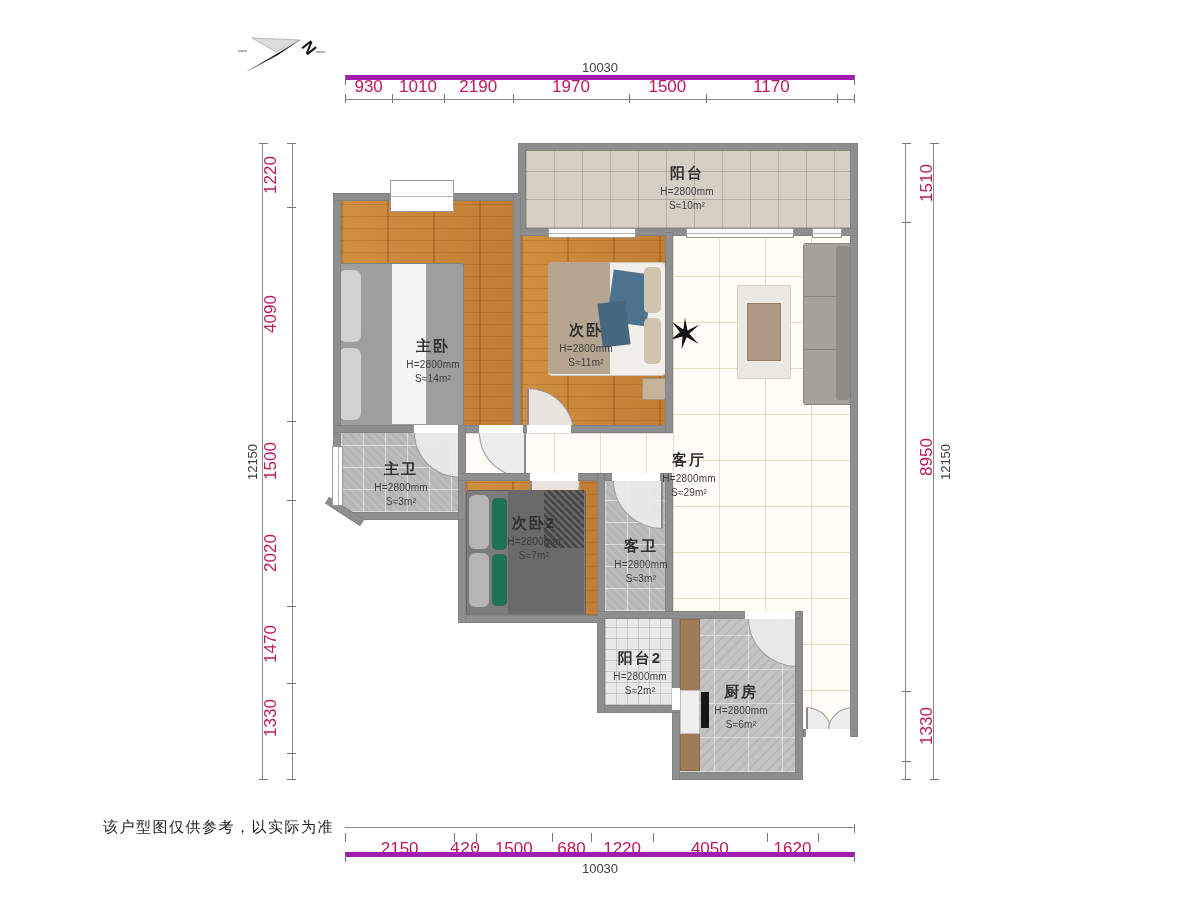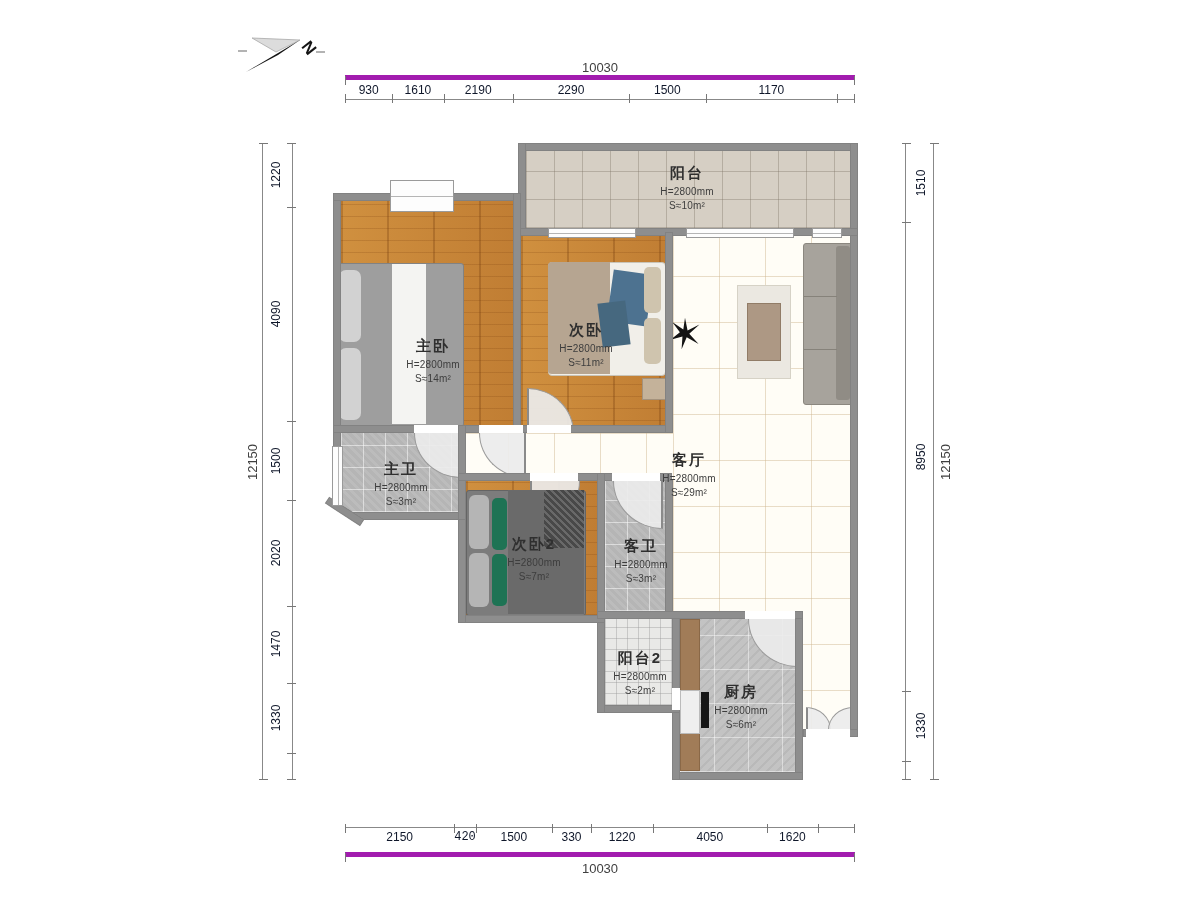--- a/index.html
+++ b/index.html
@@ -52,21 +52,21 @@
 
   
   .furn{position:absolute;z-index:22;}
 
   
   .room-label{position:absolute;z-index:40;transform:translate(-50%,-50%);text-align:center;white-space:nowrap;}
   .rname{font-size:15px;font-weight:600;color:#2f2f2f;letter-spacing:2px;margin-bottom:2px;}
   .rsub{font-size:10px;color:#3d3d3d;line-height:1.4;letter-spacing:.2px;}
 
   
-  .dim-strip{position:absolute;display:flex;z-index:10;color:#0f172a;font-size:12px;}
+  .dim-strip{position:absolute;display:flex;z-index:10;color:#be185d;font-size:17px;}
   .dim-seg{position:relative;flex-basis:0;min-width:0;min-height:0;}
   .dim-seg span{position:absolute;white-space:nowrap;}
   .dim-strip.top{flex-direction:row;height:18px;border-bottom:1px solid #888;}
   .dim-strip.top .dim-seg::before{content:'';position:absolute;left:0;bottom:-4px;width:1px;height:9px;background:#777;}
   .dim-strip.top::after{content:'';position:absolute;right:0;bottom:-4px;width:1px;height:9px;background:#777;}
   .dim-strip.top .dim-seg span{left:50%;bottom:2px;transform:translateX(-50%);}
   .dim-strip.bottom{flex-direction:row;height:18px;border-top:1px solid #888;}
   .dim-strip.bottom .dim-seg::before{content:'';position:absolute;left:0;top:-4px;width:1px;height:9px;background:#777;}
   .dim-strip.bottom::after{content:'';position:absolute;right:0;top:-4px;width:1px;height:9px;background:#777;}
   .dim-strip.bottom .dim-seg span{left:50%;top:2px;transform:translateX(-50%);}
@@ -215,21 +215,21 @@
   <div class="room-label" style="left:401px;top:484px;">
     <div class="rname">主卫</div>
     <div class="rsub">H=2800mm</div>
     <div class="rsub">S≈3m²</div>
   </div>
   <div class="room-label" style="left:689px;top:475px;">
     <div class="rname">客厅</div>
     <div class="rsub">H=2800mm</div>
     <div class="rsub">S≈29m²</div>
   </div>
-  <div class="room-label" style="left:534px;top:559px;text-align:center;">
+  <div class="room-label" style="left:534px;top:538px;text-align:center;">
     <div class="rname">次卧2</div>
     <div class="rsub">H=2800mm</div>
     <div class="rsub">S≈7m²</div>
   </div>
   <div class="room-label" style="left:641px;top:561px;">
     <div class="rname">客卫</div>
     <div class="rsub">H=2800mm</div>
     <div class="rsub">S≈3m²</div>
   </div>
   <div class="room-label" style="left:640px;top:673px;">
@@ -244,49 +244,49 @@
   </div>
 
   <div class="dim-total h" style="left:345px;top:75px;width:510px;">
     <span style="left:50%;top:-20px;transform:translateX(-50%);">10030</span>
   </div>
   <div class="dim-strip top" style="left:345px;top:81px;width:510px;">
       <div class="dim-seg" style="flex-grow: 930;">
         <span>930</span>
       </div>
       <div class="dim-seg" style="flex-grow: 1010;">
-        <span>1610</span>
+        <span>1010</span>
       </div>
       <div class="dim-seg" style="flex-grow: 1360;">
         <span>2190</span>
       </div>
       <div class="dim-seg" style="flex-grow: 2290;">
-        <span>2290</span>
+        <span>1970</span>
       </div>
       <div class="dim-seg" style="flex-grow: 1500;">
         <span>1500</span>
       </div>
       <div class="dim-seg" style="flex-grow: 2590;">
         <span>1170</span>
       </div>
       <div class="dim-seg" style="flex-grow: 350;"></div>
     </div>
 
-  <div class="dim-strip bottom" style="left:345px;top:827px;width:510px;">
+  <div class="dim-strip bottom" style="left:345px;top:827px;width:510px;align-items:center;">
       <div class="dim-seg" style="flex-grow: 2150;">
         <span>2150</span>
       </div>
       <div class="dim-seg" style="flex-grow: 420; font-family: Liberation Mono, monospace;">
         <span>420</span>
       </div>
       <div class="dim-seg" style="flex-grow: 1500;">
         <span>1500</span>
       </div>
       <div class="dim-seg" style="flex-grow: 770;">
-        <span>330</span>
+        <span>680</span>
       </div>
       <div class="dim-seg" style="flex-grow: 1220;">
         <span>1220</span>
       </div>
       <div class="dim-seg" style="flex-grow: 2230;">
         <span>4050</span>
       </div>
       <div class="dim-seg" style="flex-grow: 1020;">
         <span>1620</span>
       </div>
@@ -330,14 +330,15 @@
       </div>
       <div class="dim-seg" style="flex-grow: 1330;">
         <span>1330</span>
       </div>
       <div class="dim-seg" style="flex-grow: 360;"></div>
     </div>
   <div class="dim-total v" style="left:933px;top:143px;height:637px;">
     <span style="top:50%;left:11px;transform:translate(-50%,-50%) rotate(-90deg);">12150</span>
   </div>
 
+  <div class="disclaimer">该户型图仅供参考，以实际为准</div>
 
 </div>
 
 </body></html>

